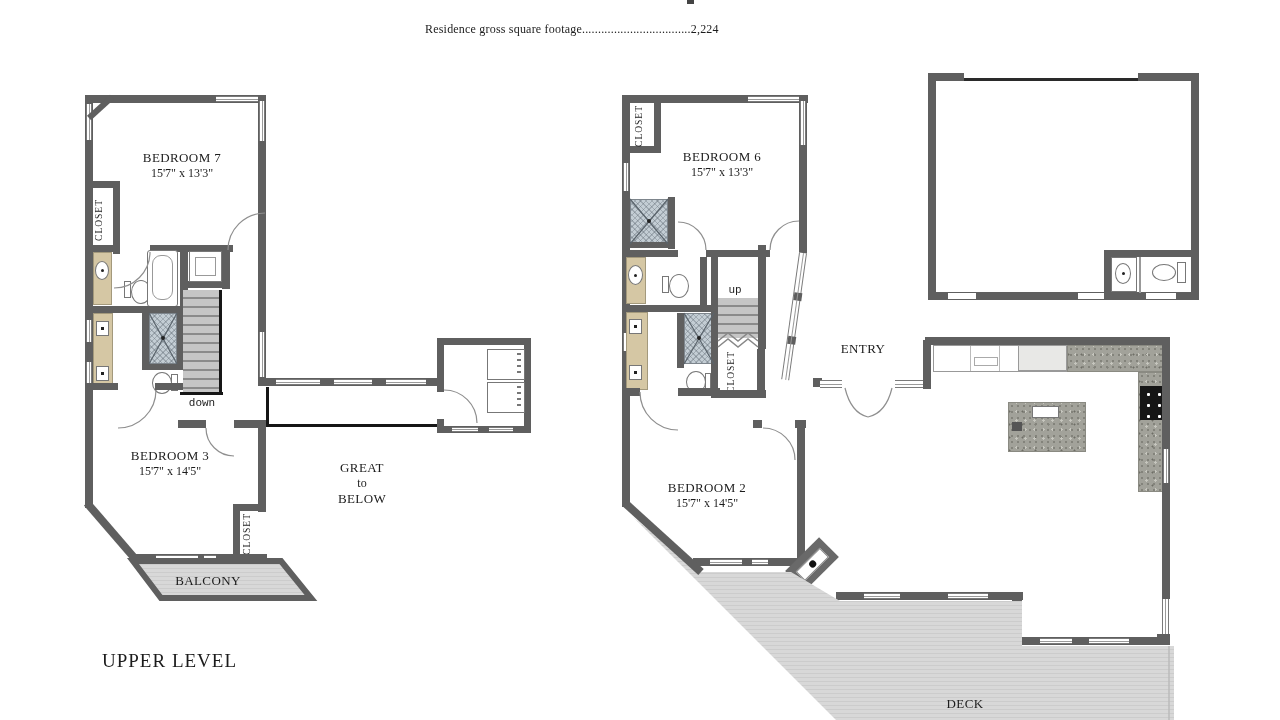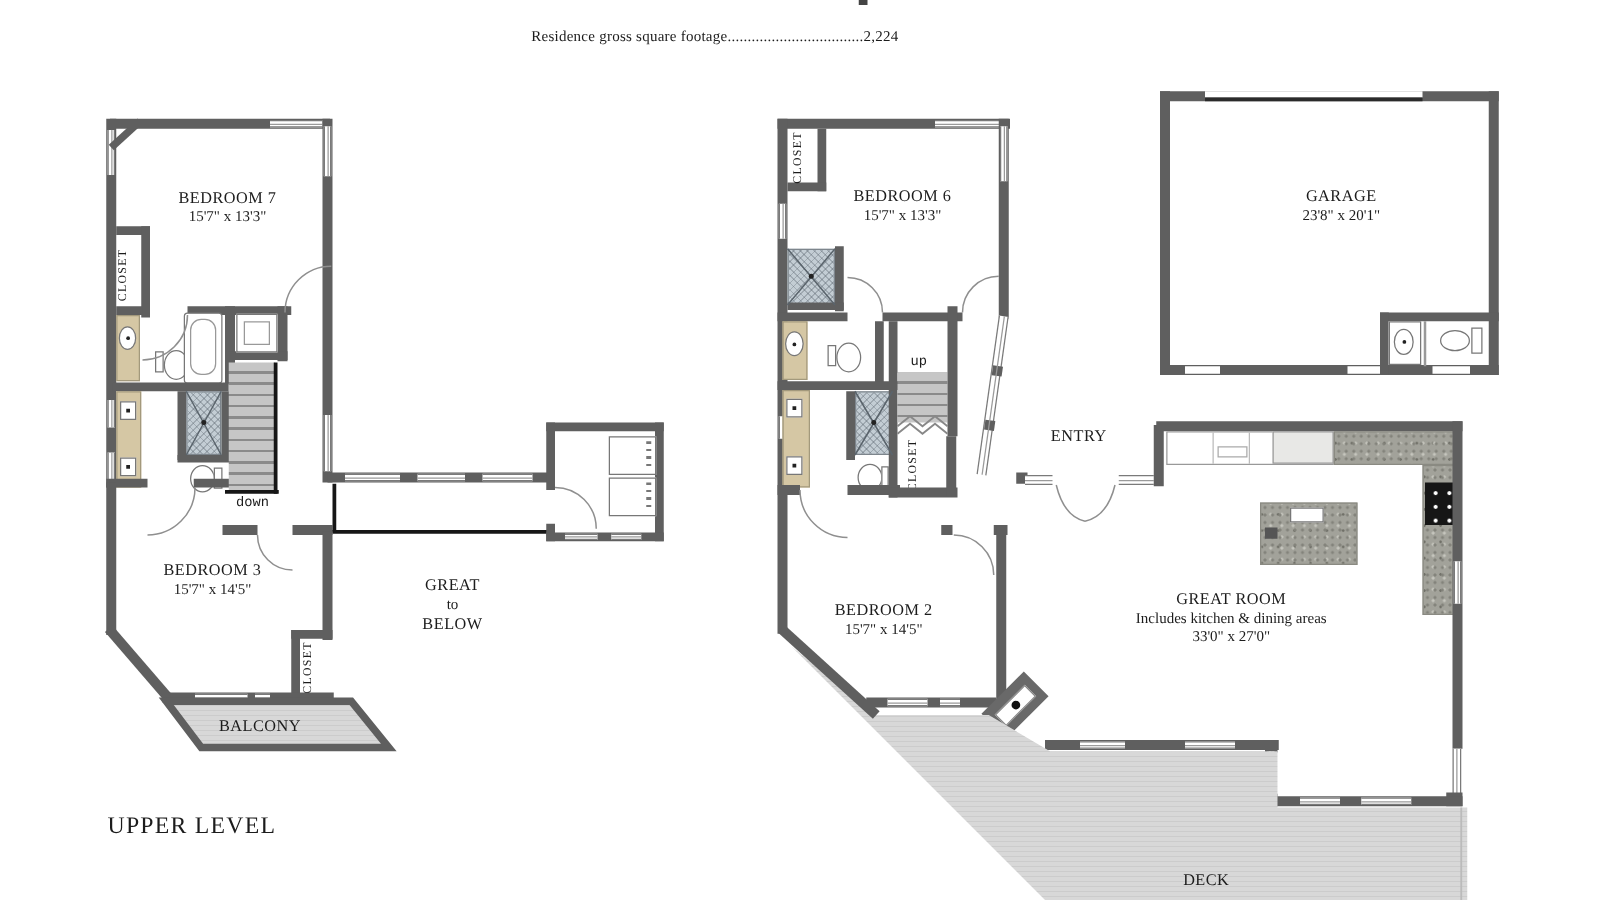--- a/index.html
+++ b/index.html
@@ -30,21 +30,21 @@
     border:1px solid #7d858c;}
   .granite{background-color:#a2a29a;
     background-image:radial-gradient(#83837b 1px,transparent 1.4px),radial-gradient(#c6c6be 1px,transparent 1.4px),radial-gradient(#6e6e66 .8px,transparent 1.2px);
     background-size:6px 6px,9px 9px,13px 13px;background-position:0 0,3px 4px,7px 2px;border:1px solid #8a8a82;}
   .deckfill{background:repeating-linear-gradient(to bottom,#d8d8d8 0 3px,#cccccc 3px 4px);}
   .tub{background:#fff;border:1.5px solid #777;border-radius:3px;}
   .tubin{position:absolute;left:4px;right:4px;top:4px;bottom:6px;border:1px solid #999;border-radius:9px;}
   .cabin{position:absolute;left:5px;right:5px;top:5px;bottom:5px;border:1px solid #999;}
   .marks{background:repeating-linear-gradient(to bottom,#777 0 2px,transparent 2px 6px);}
   .hdr{font-size:12px;letter-spacing:.2px;white-space:nowrap;}
-  .title{font-size:19px;letter-spacing:1px;}
+  .title{font-size:19px;letter-spacing:1px;margin-left:16px;}
 </style>
 </head>
 <body>
 
 <div id="canvas">
 
   <div class="a hdr" style="left:425px;top:22px;">Residence gross square footage..................................2,224</div>
   <div class="a" style="left:687px;top:0;width:7px;height:4px;background:#444;"></div>
 
   <div class="a w" style="left:88px;top:95px;width:176px;height:8px;"></div>
@@ -218,25 +218,20 @@
   <div class="a winh" style="left:948px;top:593px;width:40px;height:6px;"></div>
   <div class="a w" style="left:1012px;top:592px;width:10px;height:10px;"></div>
   <div class="a winv" style="left:1014px;top:601px;width:6px;height:36px;"></div>
   <div class="a w" style="left:1012px;top:635px;width:10px;height:10px;"></div>
   <div class="a w" style="left:1012px;top:637px;width:158px;height:8px;"></div>
   <div class="a winh" style="left:1040px;top:638px;width:32px;height:6px;"></div>
   <div class="a winh" style="left:1089px;top:638px;width:40px;height:6px;"></div>
   <div class="a granite" style="left:1008px;top:402px;width:78px;height:50px;"></div>
   <div class="a fx" style="left:1032px;top:406px;width:27px;height:12px;"></div>
   <div class="a" style="left:1012px;top:422px;width:10px;height:9px;background:#555;"></div>
-  <div class="a lbl" style="left:880px;top:471px;width:210px;">
-    <div class="nm">GREAT ROOM</div>
-    <div class="dm">Includes kitchen &amp; dining areas</div>
-    <div class="dm">33'0" x 27'0"</div>
-  </div>
 
   <div class="a" style="left:788px;top:550px;width:48px;height:28px;background:#696969;transform:rotate(-45deg);">
     <div class="a" style="left:7px;top:8px;width:34px;height:13px;background:#fff;border:1px solid #888;"></div>
     <div class="a" style="left:21px;top:11px;width:7px;height:7px;background:#111;border-radius:50%;"></div>
   </div>
 
   <div class="a deckfill" style="left:625px;top:510px;width:555px;height:210px;clip-path:polygon(8px 7px,75px 62px,166px 62px,215px 91px,397px 91px,397px 136px,549px 136px,549px 210px,211px 210px);"></div>
   <div class="a lbl nm" style="left:930px;top:696px;width:70px;">DECK</div>
 
   <div class="a lbl" style="left:667px;top:149px;width:110px;">
@@ -250,24 +245,20 @@
 
   <div class="a w" style="left:928px;top:73px;width:271px;height:8px;"></div>
   <div class="a" style="left:964px;top:73px;width:174px;height:5px;background:#fff;"></div>
   <div class="a" style="left:964px;top:78px;width:174px;height:3px;background:#2a2a2a;"></div>
   <div class="a w" style="left:928px;top:73px;width:8px;height:227px;"></div>
   <div class="a w" style="left:1191px;top:73px;width:8px;height:227px;"></div>
   <div class="a w" style="left:928px;top:292px;width:271px;height:8px;"></div>
   <div class="a" style="left:948px;top:293px;width:28px;height:6px;background:#fff;"></div>
   <div class="a" style="left:1078px;top:293px;width:26px;height:6px;background:#fff;"></div>
   <div class="a" style="left:1146px;top:293px;width:30px;height:6px;background:#fff;"></div>
-  <div class="a lbl" style="left:1000px;top:149px;width:146px;">
-    <div class="nm">GARAGE</div>
-      <div class="dm">23'8" x 20'1"</div>
-  </div>
 
   <div class="a w" style="left:1104px;top:250px;width:95px;height:7px;"></div>
   <div class="a w" style="left:1104px;top:250px;width:7px;height:50px;"></div>
   <div class="a fx" style="left:1111px;top:257px;width:26px;height:35px;"></div>
   <div class="a oval" style="left:1115px;top:263px;width:16px;height:21px;"></div>
   <div class="a" style="left:1139px;top:257px;width:2px;height:36px;background:#999;"></div>
   <div class="a fx" style="left:1152px;top:264px;width:24px;height:17px;border-radius:50%;"></div>
   <div class="a fx" style="left:1177px;top:262px;width:9px;height:21px;"></div>
 
   <svg class="a" style="left:0;top:0;pointer-events:none;" width="1280" height="720" viewBox="0 0 1280 720">

